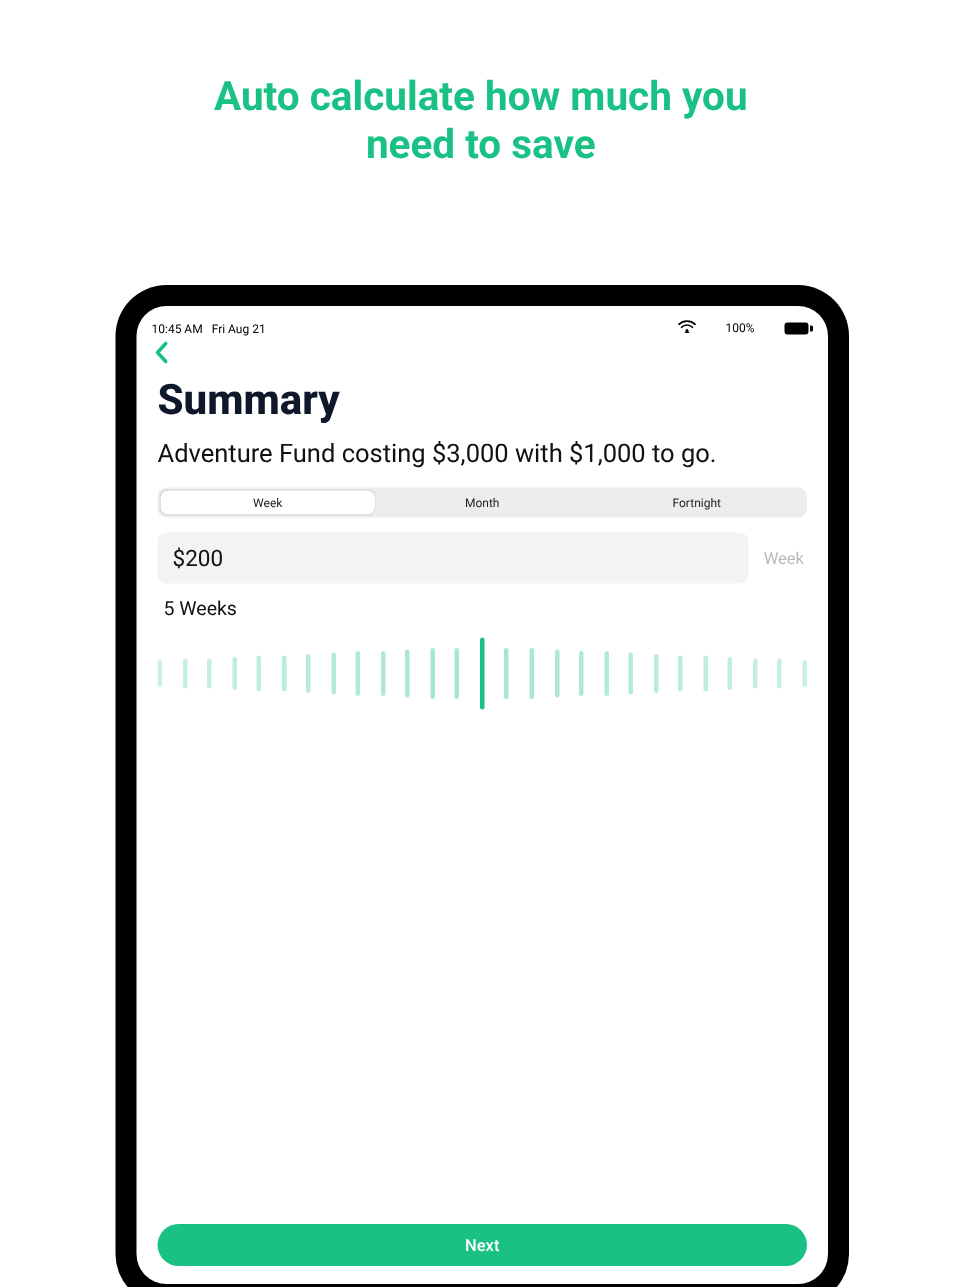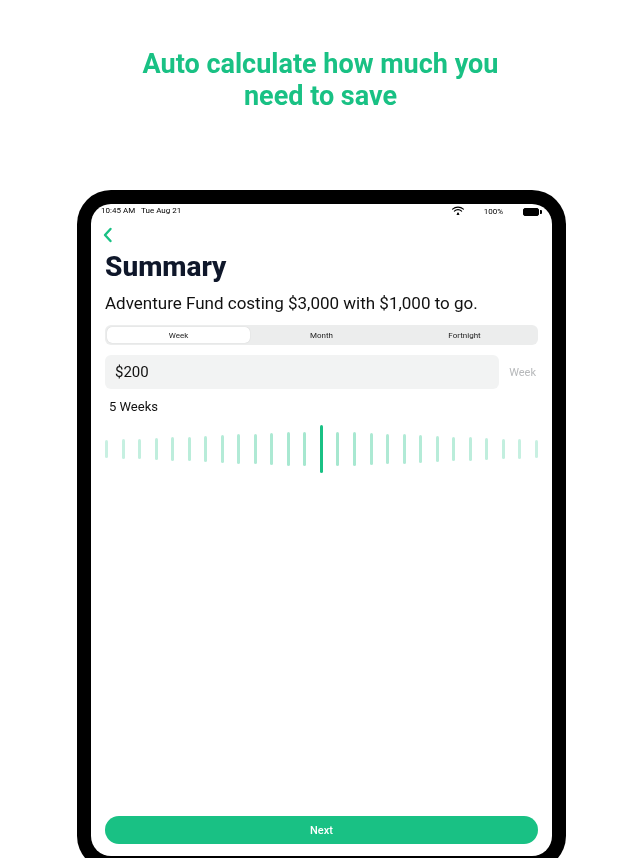--- a/index.html
+++ b/index.html
@@ -49,21 +49,21 @@
     border-radius: 20px;
     overflow: hidden;
     display: flex;
     flex-direction: column;
   }
 
   
   .statusbar {
     height: 18px;
     display: flex;
-    align-items: flex-start;
+    align-items: flex-end;
     padding: 0 10px;
     font-size: 8px;
     color: #000;
     flex-shrink: 0;
     margin-top: 2px;
   }
   .statusbar .left { display: flex; align-items: center; gap: 6px; }
   .statusbar .spacer { flex: 1; }
   .statusbar .right { display: flex; align-items: center; gap: 20px; }
   .wifi-icon { display: inline-block; }
@@ -219,21 +219,21 @@
 
   <div class="headline">Auto calculate how much you
 need to save</div>
 
   <div class="device">
     <div class="screen">
 
       <div class="statusbar">
         <div class="left">
           <span>10:45 AM</span>
-          <span>Tue Aug 21</span>
+          <span>Fri Aug 21</span>
         </div>
         <div class="spacer"></div>
         <div class="right">
           <span class="wifi-icon">
             <svg width="12" height="9" viewBox="0 0 12 9">
               <path d="M6 8.2 a1 1 0 1 0 0.001 0 M2.4 5.2 a5 5 0 0 1 7.2 0 M0.6 3.2 a8 8 0 0 1 10.8 0" fill="none" stroke="#000" stroke-width="1.1" stroke-linecap="round"></path>
               <circle cx="6" cy="7.4" r="1" fill="#000"></circle>
             </svg>
           </span>
           <span>100%</span>

